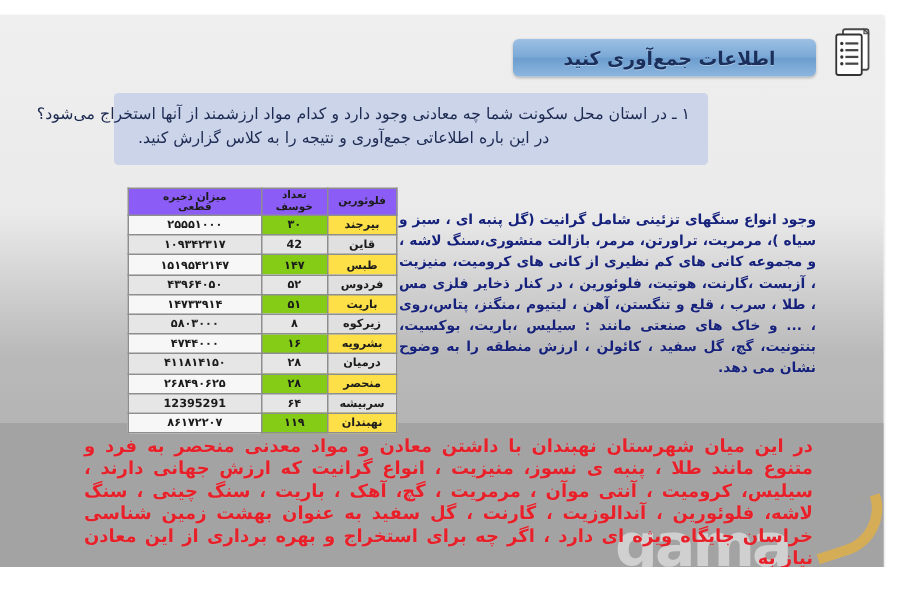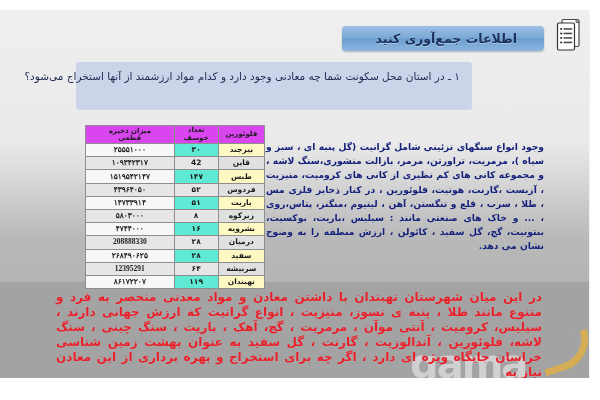--- a/index.html
+++ b/index.html
@@ -146,27 +146,27 @@
     border: 1px solid #8e8e8e;
     font-size: 7.5px;
     color: #1b1b1b;
     text-align: center;
     padding: 0;
     height: 12.2px;
     font-weight: bold;
     line-height: 1.05;
   }
   .data-table th {
-    background: #d946ef;
+    background: #8b5cf6;
     height: 17px;
     font-size: 7px;
   }
-  .data-table td.county { width: 46px; background: #fef9c3; }
-  .data-table td.mines  { width: 44px; background: #5eead4; }
-  .data-table td.reserve{ width: 90px; background: #f7f7f7; font-family: Liberation Serif, serif; }
+  .data-table td.county { width: 46px; background: #fde047; }
+  .data-table td.mines  { width: 44px; background: #84cc16; }
+  .data-table td.reserve{ width: 90px; background: #f7f7f7; }
   .data-table tr:nth-child(even) td { background: #e6e6e6; }
   .data-table tr:nth-child(even) td.county { background: #e0e0e0; }
   .hdr-stack { display: block; line-height: 1.0; }
 
   
   .blue-para {
     position: absolute;
     right: 56px;
     top: 140px;
     width: 278px;
@@ -219,20 +219,21 @@
     <circle cx="7.2" cy="24.5" r="1.1" fill="#333"></circle>
     <rect x="9.6" y="10.2" width="8.6" height="1.5" fill="#444"></rect>
     <rect x="9.6" y="14.7" width="8.6" height="1.5" fill="#444"></rect>
     <rect x="9.6" y="19.2" width="8.6" height="1.5" fill="#444"></rect>
     <rect x="9.6" y="23.7" width="8.6" height="1.5" fill="#444"></rect>
     <path d="M22 1.5 L25 4.5 L22 4.5 Z" fill="#c9c9c9" stroke="#4a4a4a" stroke-width="0.8"></path>
   </svg>
 
   <div class="question-box">
     <div class="question-line">۱ ـ در استان محل سکونت شما چه معادنی وجود دارد و کدام مواد ارزشمند از آنها استخراج می‌شود؟</div>
+    <div class="question-line second">در این باره اطلاعاتی جمع‌آوری و نتیجه را به کلاس گزارش کنید.</div>
   </div>
 
   <table class="data-table">
     <thead>
       <tr>
         <th>فلوئورین</th>
         <th>تعداد خوسف</th>
         <th>
           <span class="hdr-stack">میزان ذخیره</span>
           <span class="hdr-stack">قطعی</span>
@@ -271,24 +272,24 @@
           <td class="reserve">۵۸۰۳۰۰۰</td>
         </tr>
         <tr>
           <td class="county">بشرویه</td>
           <td class="mines">۱۶</td>
           <td class="reserve">۴۷۴۴۰۰۰</td>
         </tr>
         <tr>
           <td class="county">درمیان</td>
           <td class="mines">۲۸</td>
-          <td class="reserve">208888330</td>
-        </tr>
-        <tr>
-          <td class="county">سفید</td>
+          <td class="reserve">۴۱۱۸۱۴۱۵۰</td>
+        </tr>
+        <tr>
+          <td class="county">منحصر</td>
           <td class="mines">۲۸</td>
           <td class="reserve">۲۶۸۴۹۰۶۲۵</td>
         </tr>
         <tr>
           <td class="county">سربیشه</td>
           <td class="mines">۶۴</td>
           <td class="reserve">12395291</td>
         </tr>
         <tr>
           <td class="county">نهبندان</td>

